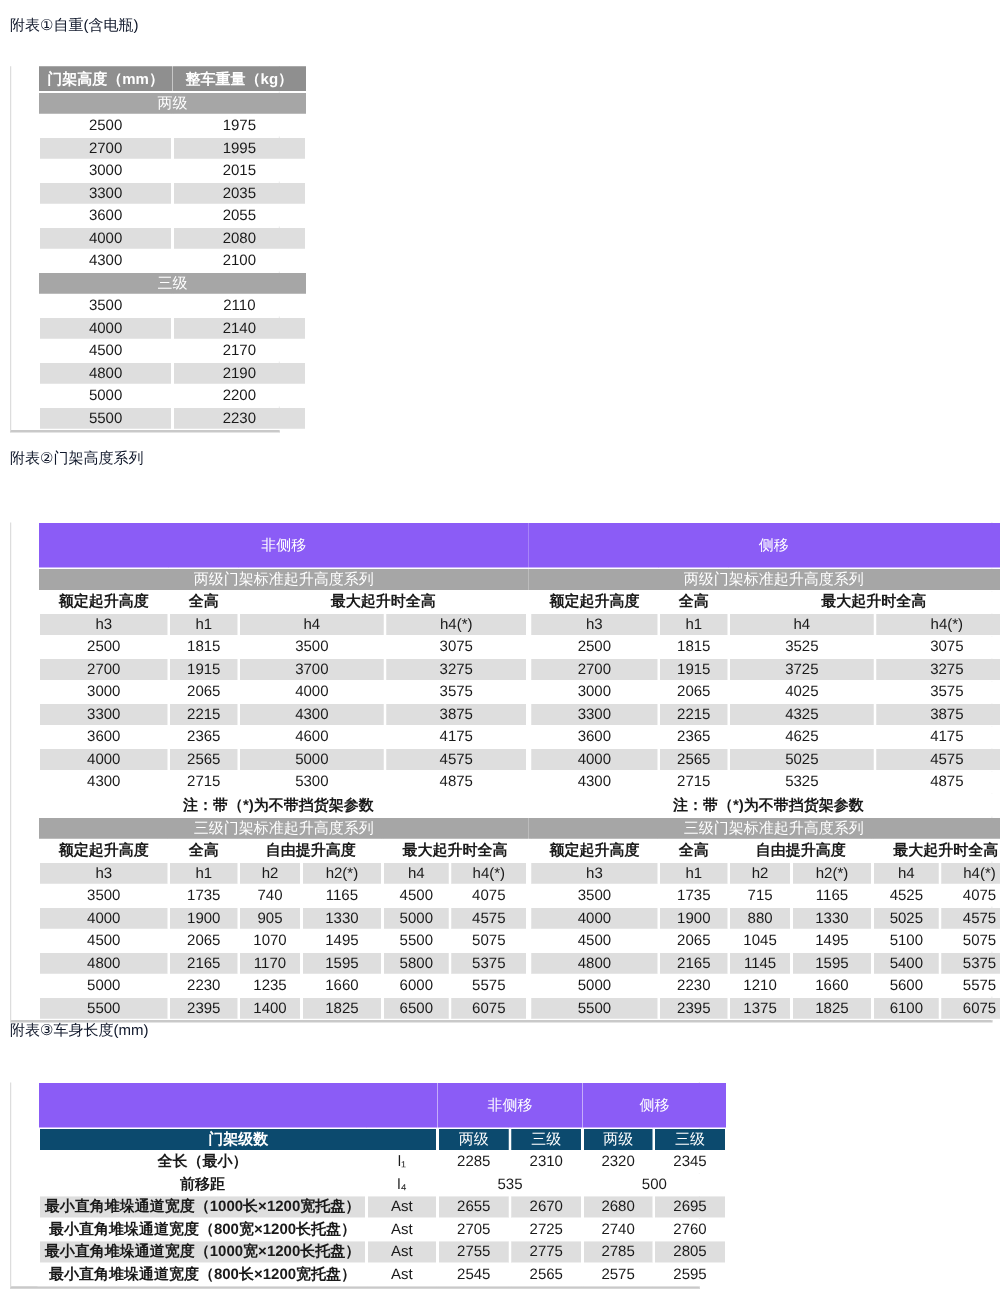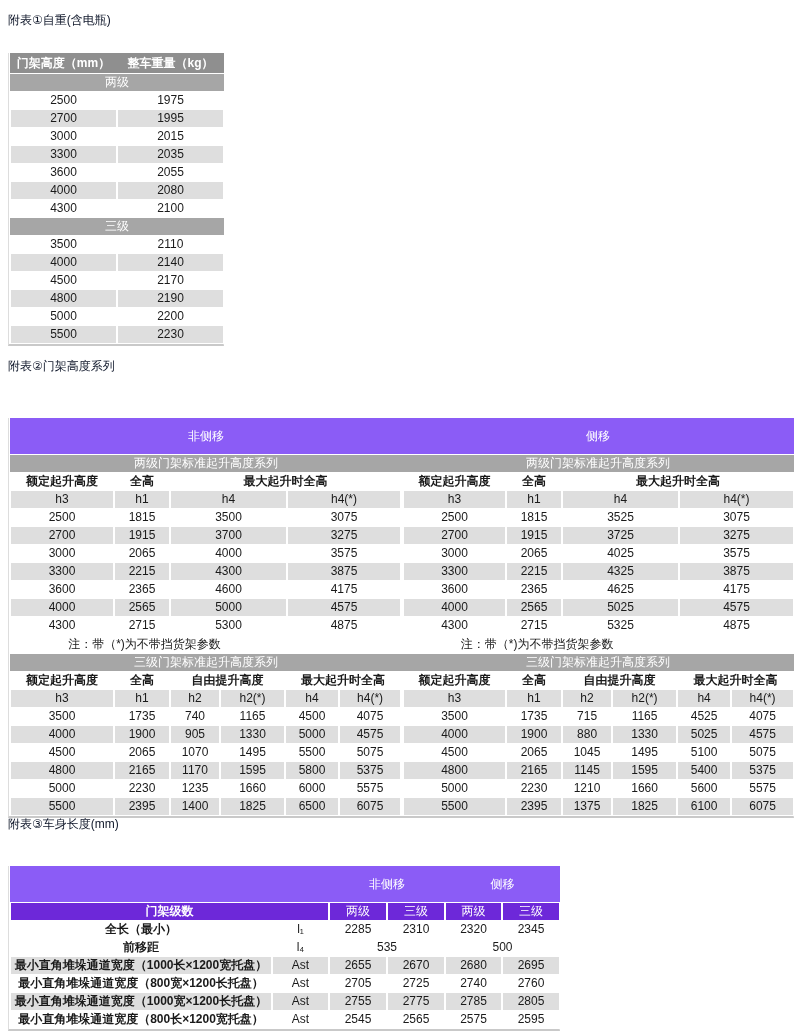--- a/index.html
+++ b/index.html
@@ -14,35 +14,35 @@
   #title1{top:12px;}
   #title2{top:358px;}
   #title3{top:816px;}
 
   .twrap{position:absolute;left:8px;border-bottom:2px solid #c9c9c9;
          border-left:1px solid #dddddd;border-right:1px solid #dddddd;}
   #w1{top:53px;width:214px;}
   #w2{top:418px;width:784px;}
   #w3{top:866px;width:550px;}
 
-  table{border-collapse:collapse;table-layout:fixed;width:100%;}
+  table{border-collapse:collapse;table-layout:fixed;width:100%;margin-left:21px;}
   td{
     height:17px;line-height:17px;padding:0;
     text-align:center;vertical-align:middle;
     border:1px solid #ffffff;border-left-width:2px;border-right-width:2px;
     overflow:hidden;white-space:nowrap;
     background:#ffffff;
   }
   td.bd{background:#8b5cf6;color:#ffffff;border:0;border-bottom:1px solid #ffffff;height:36px;line-height:18px;}
   td.bm{background:#a6a6a6;color:#ffffff;border:0;border-bottom:1px solid #ffffff;}
-  td.bm2{background:#6d28d9;color:#ffffff;}
+  td.bm2{background:#0c4a6e;color:#ffffff;}
   td.gray{background:#dedede;}
   td.bold{font-weight:bold;}
   td.hd{border-left-width:4px;}
-  td.note{padding-right:6px;font-weight:normal;}
+  td.note{text-align:right;padding-right:6px;font-weight:bold;}
   td.hdr1{background:#8f8f8f;color:#ffffff;border:0;border-bottom:1px solid #ffffff;height:20px;line-height:20px;font-weight:bold;}
 </style>
 </head>
 <body>
 
 <div class="doc-title" id="title1">附表①自重(含电瓶)</div>
 <div class="doc-title" id="title2">附表②门架高度系列</div>
 <div class="doc-title" id="title3">附表③车身长度(mm)</div>
 
 <div class="twrap" id="w1">

